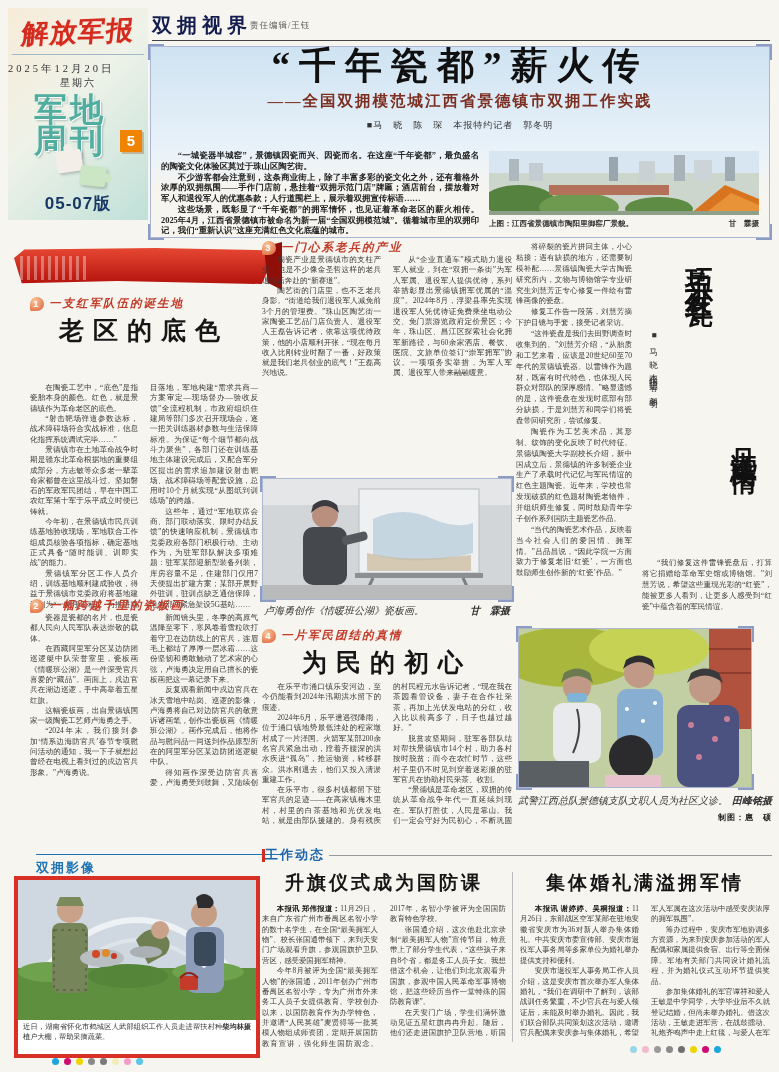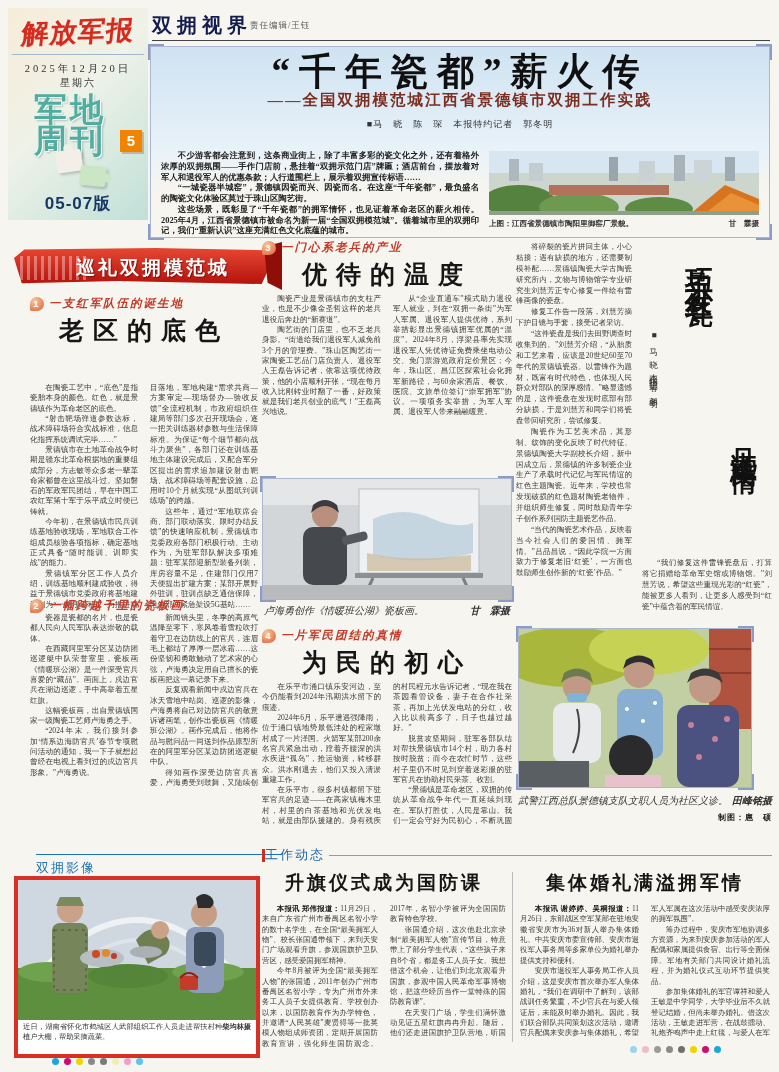--- a/index.html
+++ b/index.html
@@ -7,21 +7,21 @@
   #page{position:relative;width:779px;height:1072px;background:#f7f5ef;overflow:hidden;margin:0 auto;}
   [data-interactable]{box-sizing:border-box;}
 
   
   #masthead{position:absolute;left:8px;top:8px;width:140px;height:212px;
     background:linear-gradient(135deg,#f8ecd9 0%,#eef2e8 45%,#bfe0d8 100%);}
   #paper-logo{position:absolute;left:6px;top:6px;width:128px;text-align:center;
     font-size:27px;font-weight:900;color:#d42b1e;transform:skewX(-8deg) rotate(-2deg);
     letter-spacing:1px;text-shadow:0.5px 0.5px 0 #f3b0a8;}
   #mast-rule{position:absolute;left:4px;top:46px;width:132px;height:1px;background:#9fb9c9;}
-  #mast-date{position:absolute;left:0;top:54px;width:140px;text-align:center;font-size:10.5px;
+  #mast-date{position:absolute;left:0;top:54px;width:140px;text-align:left;font-size:10.5px;
     letter-spacing:3px;color:#333;}
   #mast-week{position:absolute;left:0;top:68px;width:140px;text-align:center;font-size:10px;
     letter-spacing:2px;color:#333;}
   .weekly-line{font-size:33px;font-weight:900;color:#4fae9f;line-height:0.95;
     letter-spacing:3px;text-shadow:1px 1px 0 #ffffff,2px 2px 2px rgba(0,60,60,.25);
     font-family:"Liberation Sans",sans-serif;}
   #weekly{position:absolute;left:26px;top:86px;text-align:left;}
   #issue-badge{position:absolute;left:112px;top:122px;width:22px;height:22px;background:#f08300;
     color:#fff;font-size:15px;font-weight:bold;text-align:center;line-height:22px;
     font-family:"Liberation Sans",sans-serif;box-shadow:2px 2px 0 rgba(150,70,0,.3);}
@@ -42,23 +42,23 @@
   
   .cn{position:absolute;width:16px;height:16px;border:2px solid #8d9cc4;}
   .tl{top:-3px;left:-3px;border-right:none!important;border-bottom:none!important;}
   .tr{top:-3px;right:-3px;border-left:none!important;border-bottom:none!important;}
   .bl{bottom:-3px;left:-3px;border-right:none!important;border-top:none!important;}
   .br{bottom:-3px;right:-3px;border-left:none!important;border-top:none!important;}
 
   
   #feature{position:absolute;left:150px;top:46px;width:620px;height:192px;
     border:1.5px solid #aab6d2;background:linear-gradient(#cfe3f2 0%,#e9f2f9 55%,#f7f5ef 75%);}
-  #feature-headline{margin-top:6px;text-align:center;font-size:37px;font-weight:900;
+  #feature-headline{margin-top:0;text-align:center;font-size:37px;font-weight:900;
     color:#101010;letter-spacing:9px;line-height:1;}
-  #feature-sub{margin-top:0;text-align:center;font-size:15.5px;font-weight:bold;color:#7c2e20;letter-spacing:2px;}
+  #feature-sub{margin-top:7px;text-align:center;font-size:15.5px;font-weight:bold;color:#7c2e20;letter-spacing:2px;}
   #feature-byline{margin-top:7px;text-align:center;font-size:9px;color:#333;letter-spacing:1px;}
   #feature-row{position:absolute;left:10px;top:104px;width:598px;height:84px;display:flex;gap:10px;}
   #feature-intro{width:318px;height:84px;overflow:hidden;font-size:8.4px;font-weight:600;
     line-height:1.28;color:#222;text-align:justify;}
   #feature-intro p{margin:0;text-indent:2em;}
   #feature-right{width:270px;display:flex;flex-direction:column;}
   #photo-city{width:270px;height:64px;overflow:hidden;position:relative;background:#dce9f0;}
   #feature-caption{display:flex;justify-content:space-between;margin-top:4px;font-size:7.6px;color:#333;}
   #feature-caption .cap{font-weight:bold;}
   .credit{color:#333;font-weight:bold;white-space:nowrap;}
@@ -89,21 +89,21 @@
   .body2{columns:2;column-gap:12px;font-size:7.6px;line-height:1.36;text-align:justify;
     color:#3a3a3a;overflow:hidden;}
   .body2 p,.body1 p{margin:0;text-indent:2em;}
   .body1{font-size:7.5px;line-height:1.45;text-align:justify;color:#3a3a3a;overflow:hidden;}
 
   
   .framed{position:absolute;border:1px solid #aab6d2;background:#ccc;}
   .photo-caption{position:absolute;display:flex;justify-content:space-between;font-size:10px;color:#333;font-style:italic;}
 
   
-  .sec-label{font-size:13px;font-weight:400;color:#1d74b5;letter-spacing:2px;
+  .sec-label{font-size:13px;font-weight:700;color:#1d74b5;letter-spacing:2px;
     font-family:"Liberation Sans",sans-serif;display:flex;align-items:center;gap:6px;}
   .redbar{width:3px;height:13px;background:#d22b1f;display:inline-block;}
   .sec-rule{flex:1;height:1px;background:#9a9a9a;margin-left:4px;}
 
   
   #img-sec{position:absolute;left:14px;top:854px;width:246px;border-top:1.5px solid #1d74b5;padding-top:4px;margin-left:22px;}
   #red-frame{position:absolute;left:14px;top:876px;width:246px;height:182px;border:4px solid #d93025;background:#fff;}
   #photo-greenhouse{position:relative;width:238px;height:140px;overflow:hidden;background:#cdd8e2;}
   #gh-caption{padding:3px 5px 0;font-size:7.2px;line-height:1.35;color:#333;text-align:justify;}
   #gh-caption .credit{float:right;}
@@ -168,22 +168,22 @@
   <div id="feature" data-interactable="false">
     <div class="cn tl" data-interactable="false"></div>
     <div class="cn tr" data-interactable="false"></div>
     <div class="cn bl" data-interactable="false"></div>
     <div class="cn br" data-interactable="false"></div>
     <div id="feature-headline" data-interactable="false">“千年瓷都”薪火传</div>
     <div id="feature-sub" data-interactable="false">——全国双拥模范城江西省景德镇市双拥工作实践</div>
     <div id="feature-byline" data-interactable="false">■马　晓　陈　琛　本报特约记者　郭冬明</div>
     <div id="feature-row" data-interactable="false">
       <div id="feature-intro" data-interactable="false">
+          <p data-interactable="false">“一城瓷器半城窑”，景德镇因瓷而兴、因瓷而名。在这座“千年瓷都”，最负盛名的陶瓷文化体验区莫过于珠山区陶艺街。</p>
           <p data-interactable="false">不少游客都会注意到，这条商业街上，除了丰富多彩的瓷文化之外，还有着格外浓厚的双拥氛围——手作门店前，悬挂着“双拥示范门店”牌匾；酒店前台，摆放着对军人和退役军人的优惠条款；人行道围栏上，展示着双拥宣传标语……</p>
-          <p data-interactable="false">“一城瓷器半城窑”，景德镇因瓷而兴、因瓷而名。在这座“千年瓷都”，最负盛名的陶瓷文化体验区莫过于珠山区陶艺街。</p>
           <p data-interactable="false">这些场景，既彰显了“千年瓷都”的拥军情怀，也见证着革命老区的薪火相传。2025年4月，江西省景德镇市被命名为新一届“全国双拥模范城”。循着城市里的双拥印记，我们“重新认识”这座充满红色文化底蕴的城市。</p>
         </div>
       <div id="feature-right" data-interactable="false">
         <div id="photo-city" data-interactable="false">
           <svg width="270" height="64" viewBox="0 0 270 64" data-interactable="false">
             <rect x="0" y="0" width="270" height="30" fill="#d7e6f0"></rect>
             <rect x="0" y="22" width="270" height="42" fill="#cdd6cd"></rect>
             <rect x="20" y="8" width="10" height="22" fill="#aeb8bf"></rect>
               <rect x="40" y="12" width="14" height="18" fill="#c3ccd1"></rect>
             <rect x="120" y="6" width="9" height="24" fill="#9aa6ad"></rect>
@@ -205,21 +205,20 @@
           <span class="credit" data-interactable="false">甘　霖摄</span>
         </div>
       </div>
     </div>
   </div>
 
   <div id="ribbon" data-interactable="false">
     <div id="ribbon-bar" data-interactable="false"></div>
     <div id="ribbon-fold" data-interactable="false"></div>
     <div id="ribbon-city" data-interactable="false"></div>
-    <div id="ribbon-text" data-interactable="false">巡礼双拥模范城</div>
   </div>
 
   <div class="art" style="left:30px;top:296px;width:228px;height:298px;" data-interactable="false">
     <div class="kicker" data-interactable="false">
       <span class="num" data-interactable="false">1</span>
       <span data-interactable="false">一支红军队伍的诞生地</span>
     </div>
     <h2 data-interactable="false">老区的底色</h2>
     <div class="body2" style="height:232px;margin-top:40px;" data-interactable="false">
         <p data-interactable="false">在陶瓷工艺中，“底色”是指瓷胎本身的颜色。红色，就是景德镇作为革命老区的底色。</p>
@@ -245,21 +244,20 @@
         <p data-interactable="false">反复观看新闻中戍边官兵在冰天雪地中站岗、巡逻的影像，卢海勇将自己对边防官兵的敬意诉诸画笔，创作出瓷板画《情暖班公湖》。画作完成后，他将作品与慰问品一同送到作品原型所在的阿里军分区某边防团巡逻艇中队。</p>
         <p data-interactable="false">得知画作深受边防官兵喜爱，卢海勇受到鼓舞，又陆续创作出《界碑》《飞天》等多幅边防题材瓷板画，作品被多家博物馆收藏。</p>
       </div>
   </div>
 
   <div class="art" style="left:262px;top:240px;width:250px;height:236px;" data-interactable="false">
     <div class="kicker" data-interactable="false">
       <span class="num" data-interactable="false">3</span>
       <span data-interactable="false">一门心系老兵的产业</span>
     </div>
-    <h2 data-interactable="false">优待的温度</h2>
     <div class="body2" style="height:170px;" data-interactable="false">
         <p data-interactable="false">陶瓷产业是景德镇市的支柱产业，也是不少像金圣哲这样的老兵退役后奔赴的“新赛道”。</p>
         <p data-interactable="false">陶艺街的门店里，也不乏老兵身影。“街道给我们退役军人减免前3个月的管理费。”珠山区陶艺街一家陶瓷工艺品门店负责人、退役军人王磊告诉记者，依靠这项优待政策，他的小店顺利开张，“现在每月收入比刚转业时翻了一番，好政策就是我们老兵创业的底气！”王磊高兴地说。</p>
         <p data-interactable="false">从“企业直通车”模式助力退役军人就业，到在“双拥一条街”为军人军属、退役军人提供优待，系列举措彰显出景德镇拥军优属的“温度”。2024年8月，浮梁县率先实现退役军人凭优待证免费乘坐电动公交、免门票游览政府定价景区；今年，珠山区、昌江区探索社会化拥军新路径，与60余家酒店、餐饮、医院、文旅单位签订“崇军拥军”协议。一项项务实举措，为军人军属、退役军人带来融融暖意。</p>
       </div>
   </div>
 
   <div class="framed" id="painter-frame" data-interactable="false">
     <div class="cn tl" data-interactable="false"></div>
     <div class="cn tr" data-interactable="false"></div>

